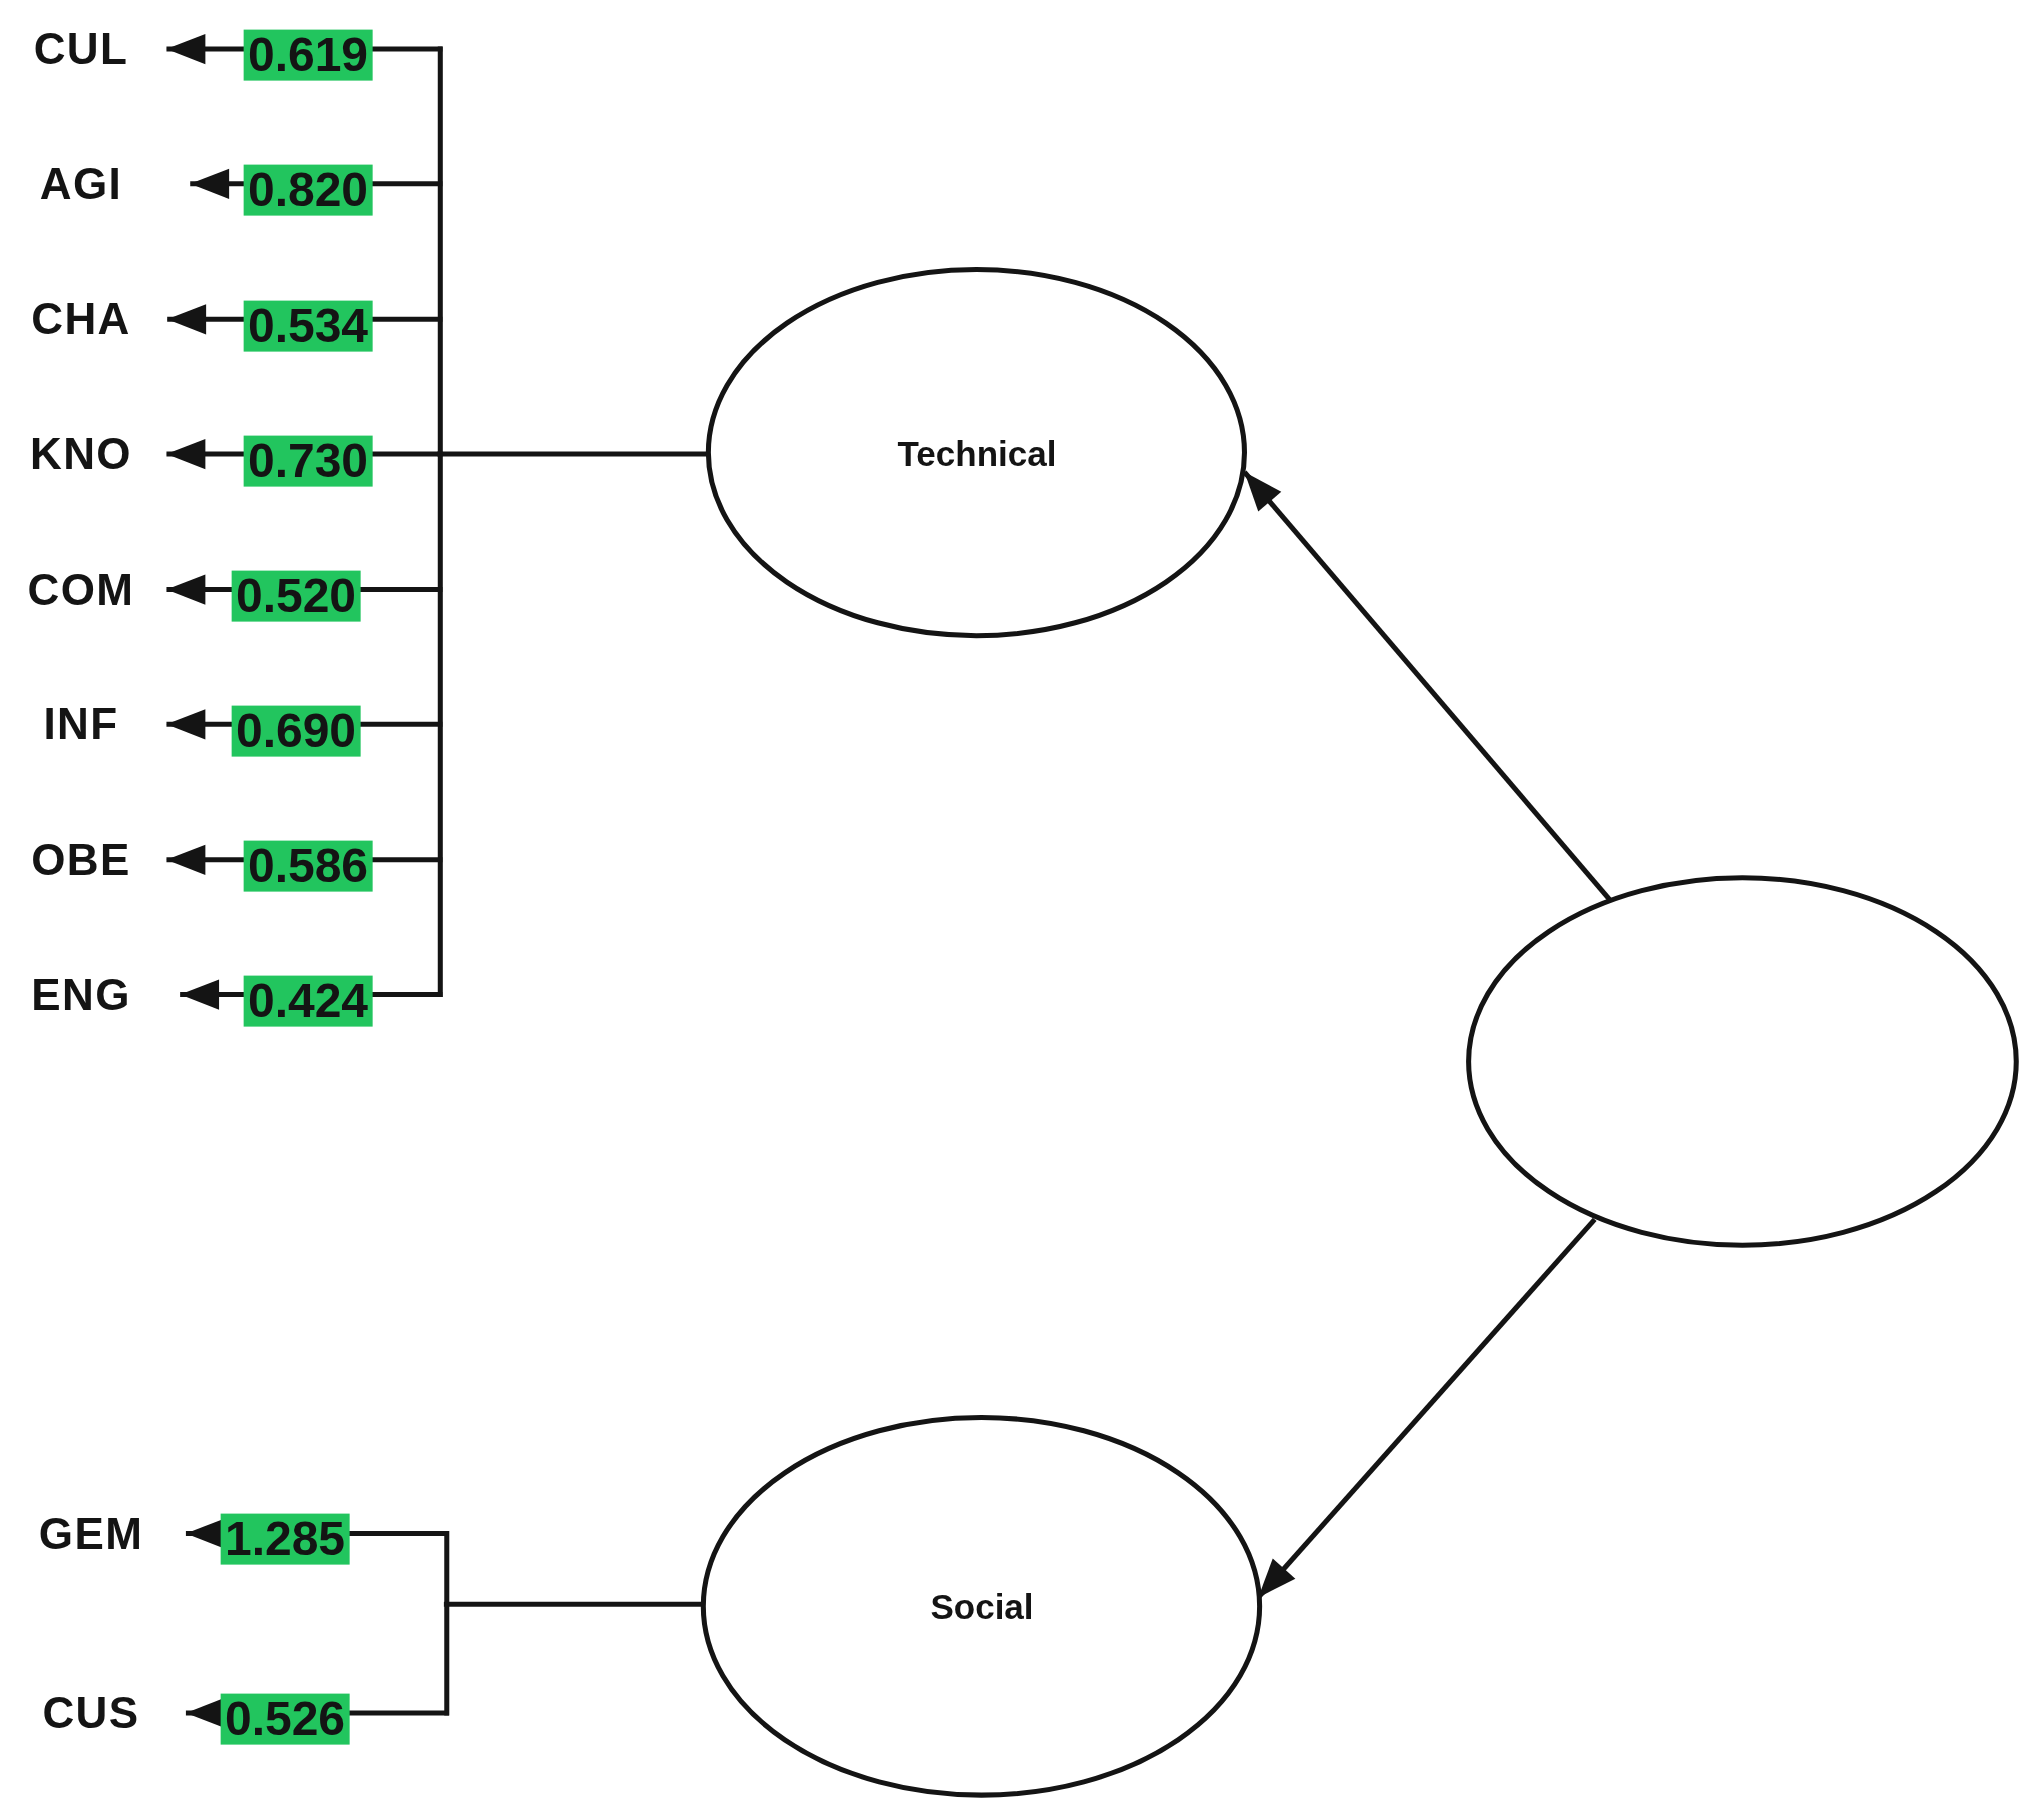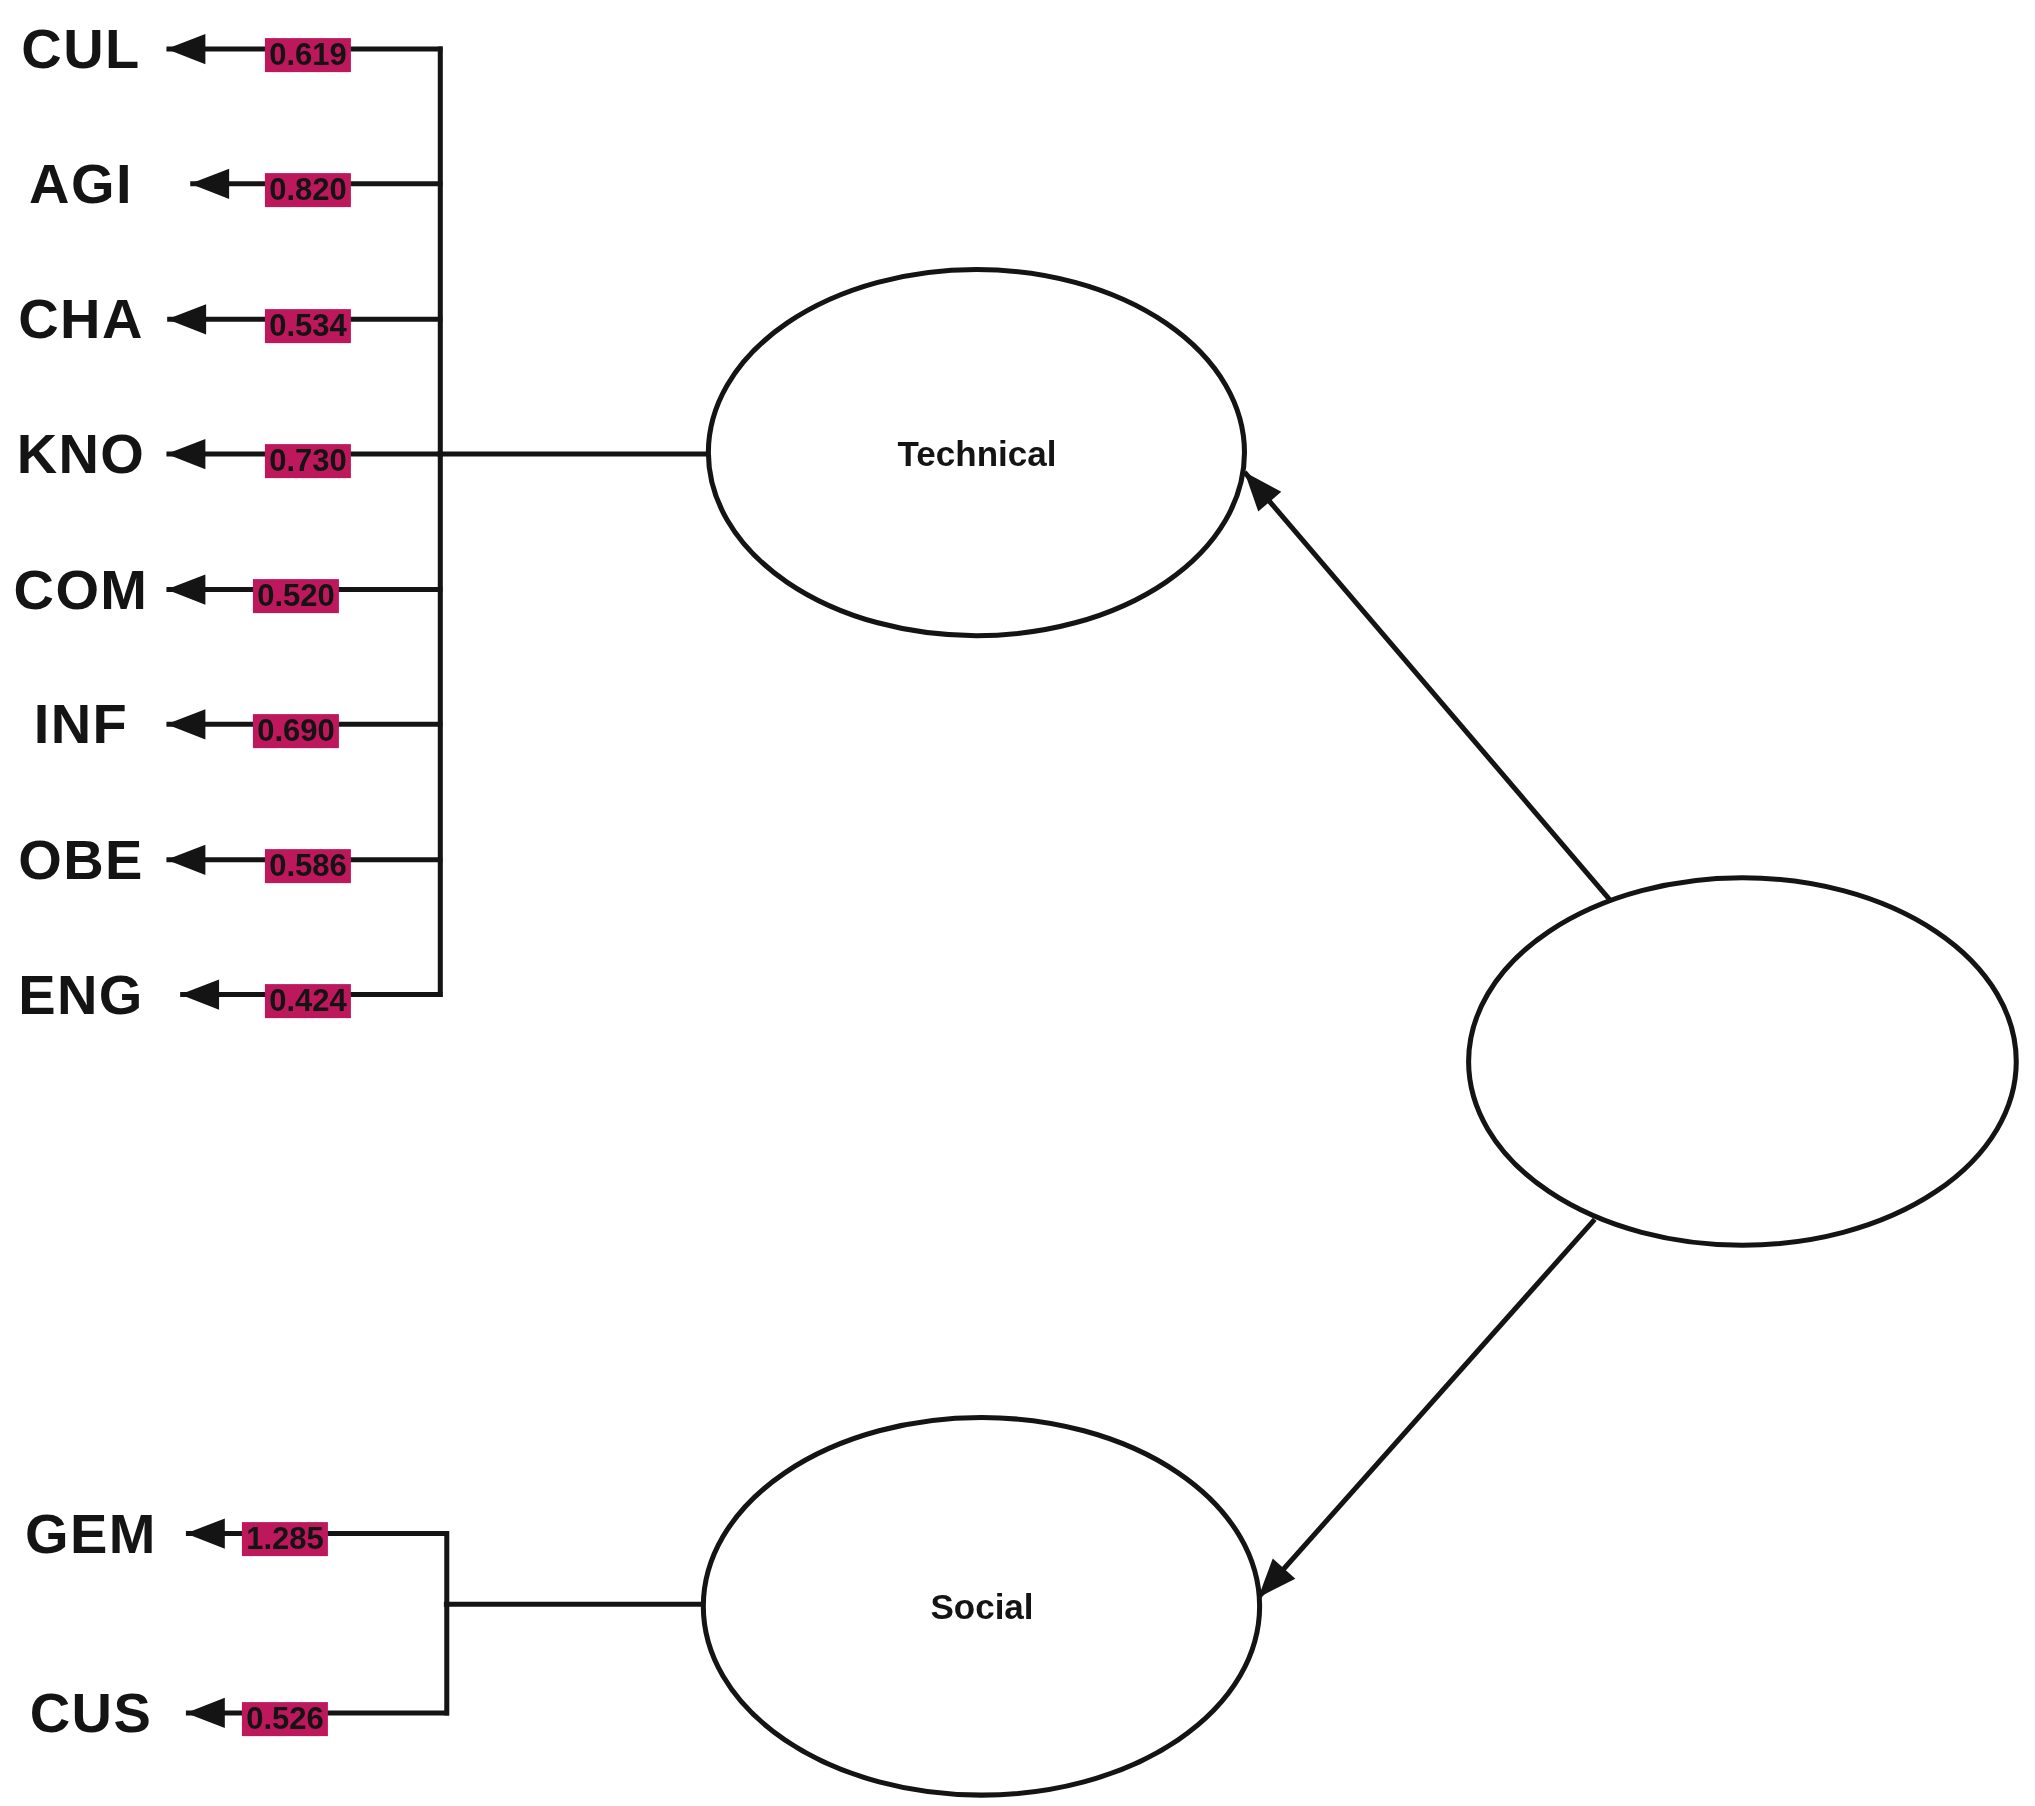--- a/index.html
+++ b/index.html
@@ -14,22 +14,22 @@
   }
   .layer { position: absolute; left: 0; top: 0; }
   .txt {
     position: absolute;
     transform: translate(-50%, -50%);
     white-space: nowrap;
     font-weight: bold;
     color: #141414;
     line-height: 1;
   }
-  .ind-label  { font-size: 56px; letter-spacing: 1.4px; }
-  .ind-value  { font-size: 31px; background: #be185d; padding: 1.4px 4.3px; }
+  .ind-label  { font-size: 44px; letter-spacing: 1.4px; }
+  .ind-value  { font-size: 48px; background: #22c55e; padding: 1.4px 4.3px; }
   .latent-label { font-size: 35px; }
 </style>
 </head>
 <body>
 
 <div class="canvas">
 
   <svg class="layer" width="2035" height="1806" viewBox="0 0 2824 2506">
     <defs>
       <marker id="ah" markerUnits="userSpaceOnUse" markerWidth="58" markerHeight="46" refX="55" refY="22" orient="auto">

